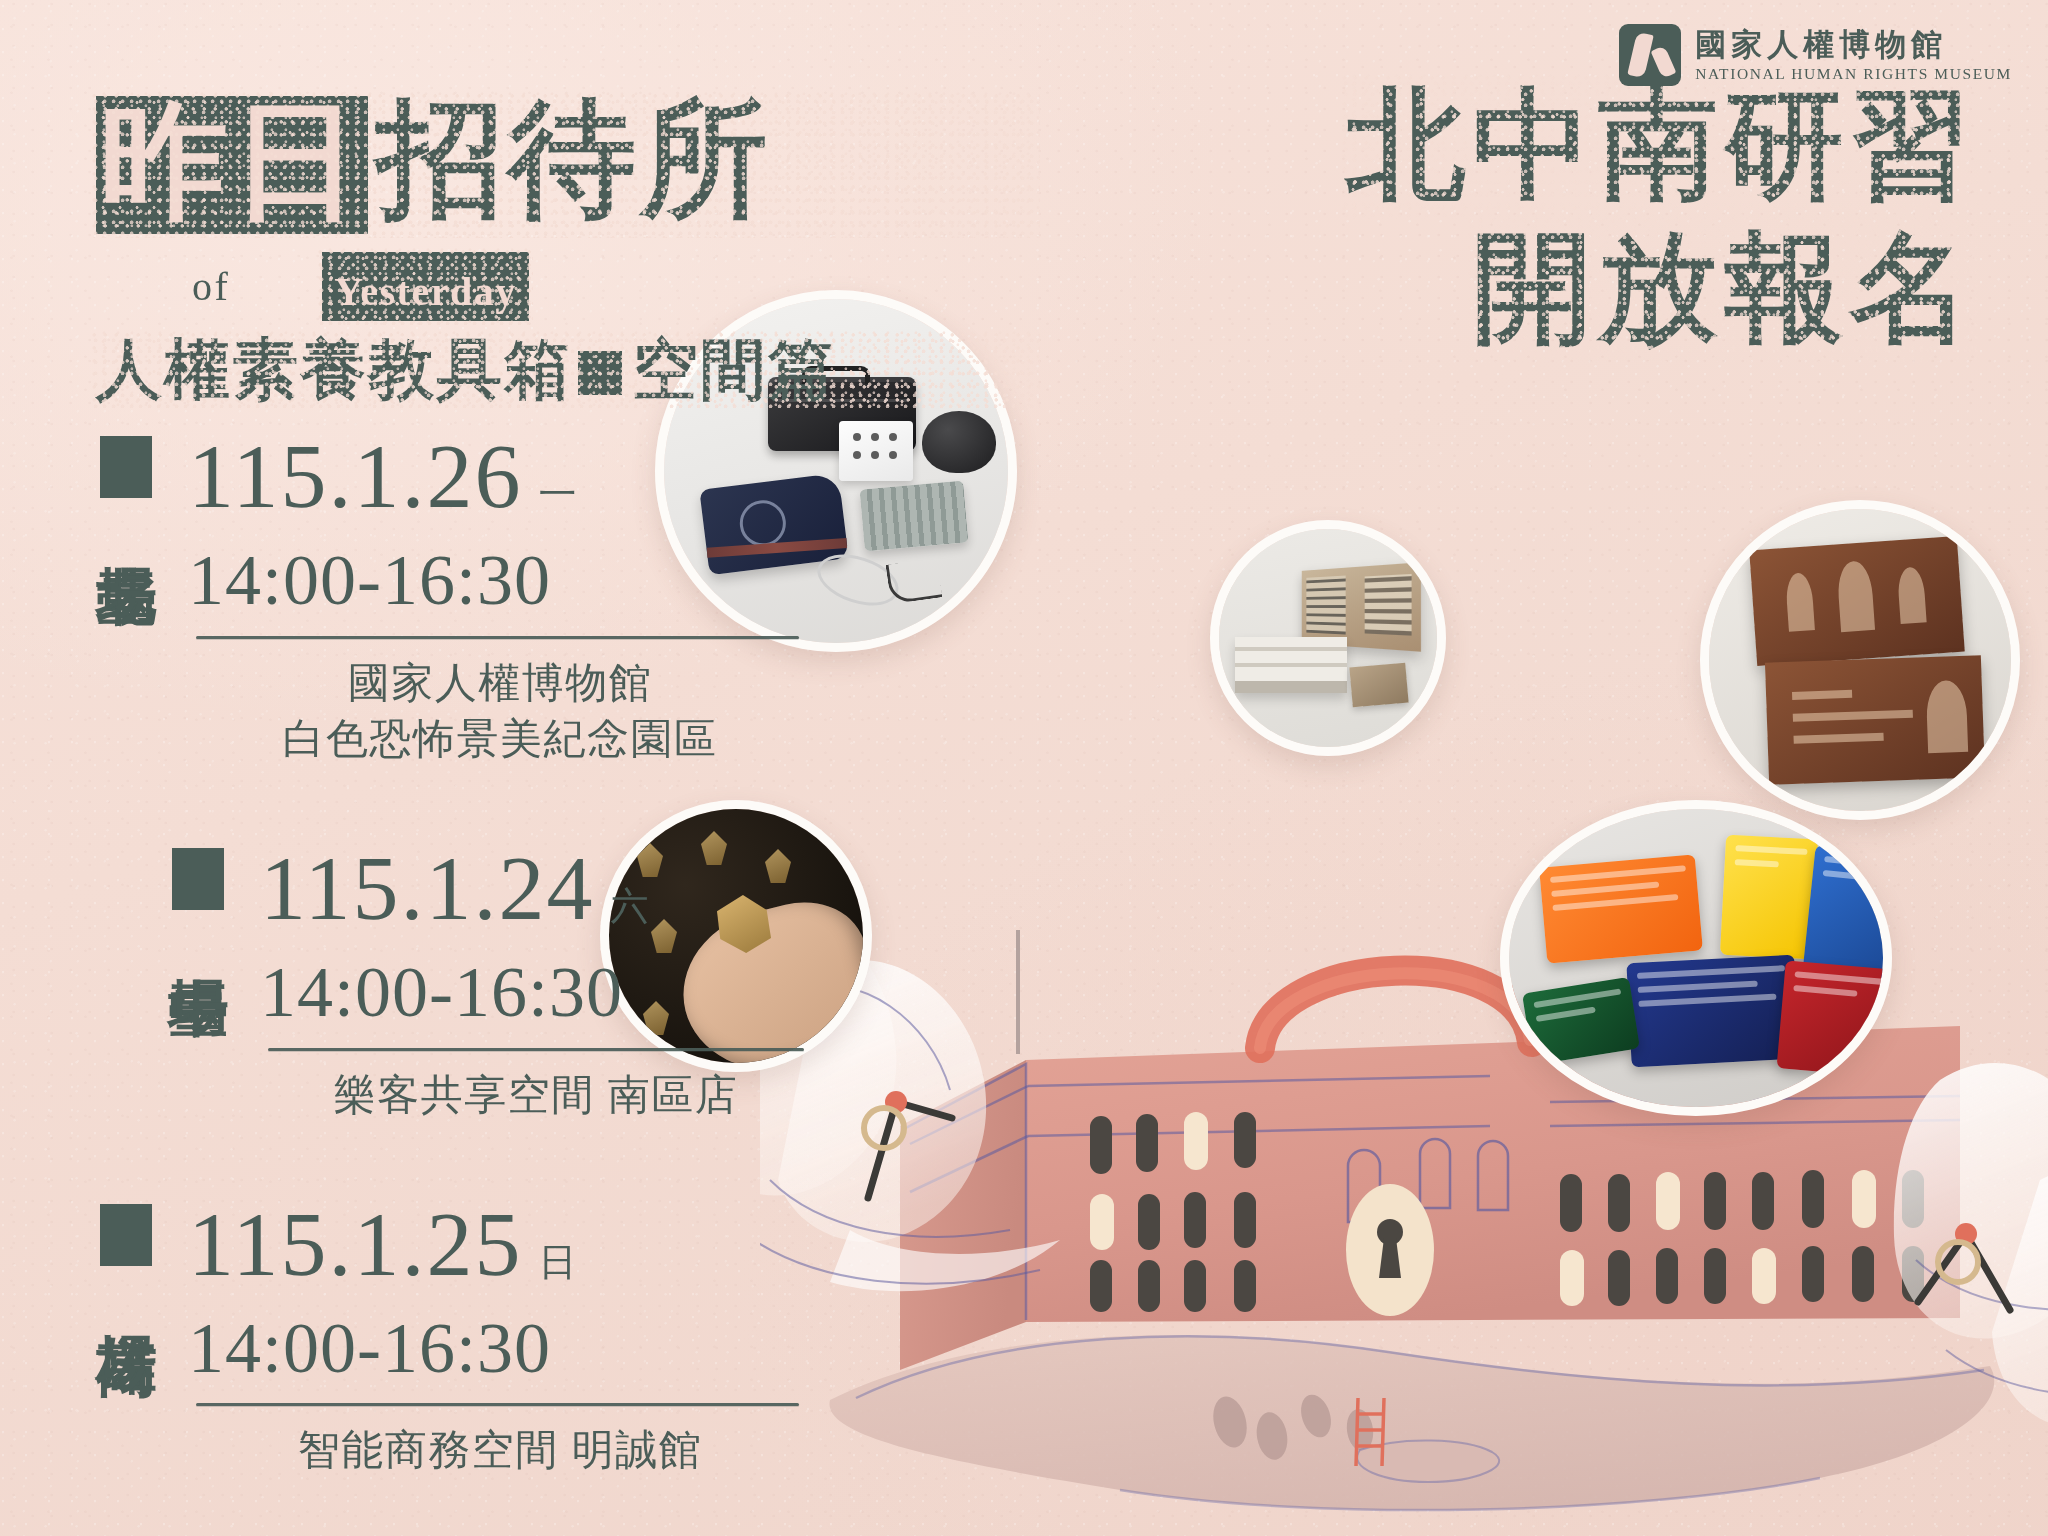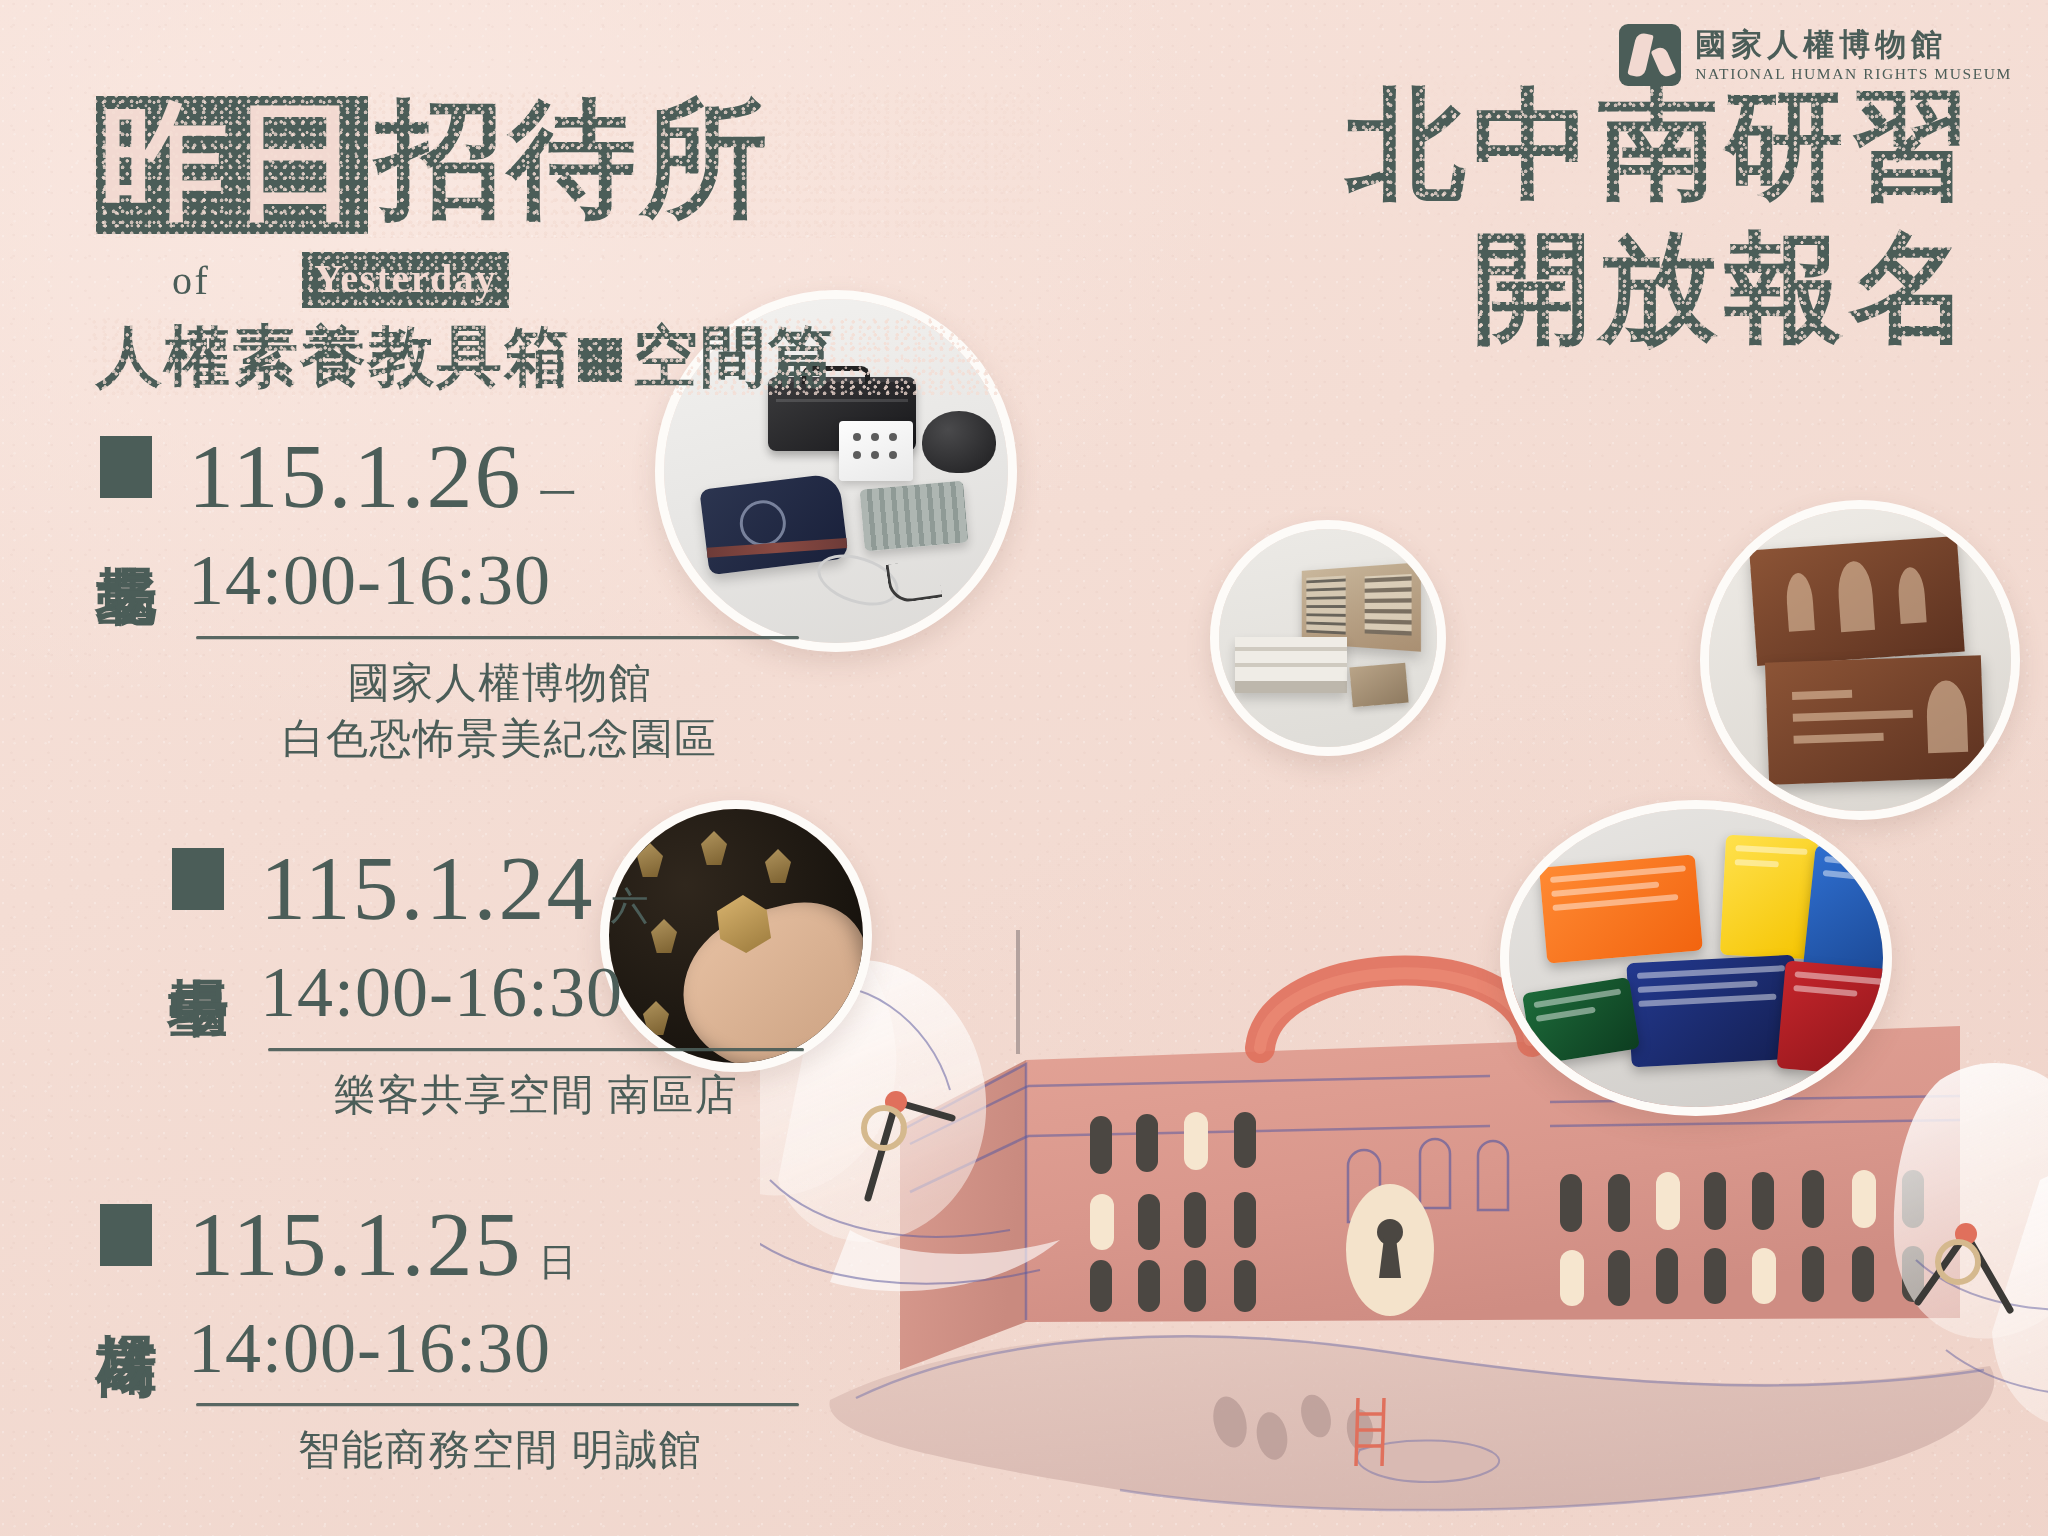--- a/index.html
+++ b/index.html
@@ -110,25 +110,25 @@
 
   #t2{
     margin-top:18px;
     display:flex; align-items:center; gap:0;
     font-family:"Liberation Serif", serif;
     font-size:40px; letter-spacing:2.5px;
     color:#4b5d58;
     white-space:nowrap;
   }
   #t2 .w-the{ }
-  #t2 .w-of{ margin-left:76px; }
+  #t2 .w-of{ margin-left:96px; }
   #t2 .w-yest{
     margin-left:92px;
     background:#4b5d58;color:#f2d9d1;
-    padding:3px 12px 6px 12px;
+    padding:16px 12px 6px 12px;
     letter-spacing:1.5px;
     position:relative;
   }
 
   #t3{
     margin-top:14px;
     font-size:66px; line-height:1.05;
     letter-spacing:2px; white-space:nowrap;
     display:flex; align-items:center;
   }

